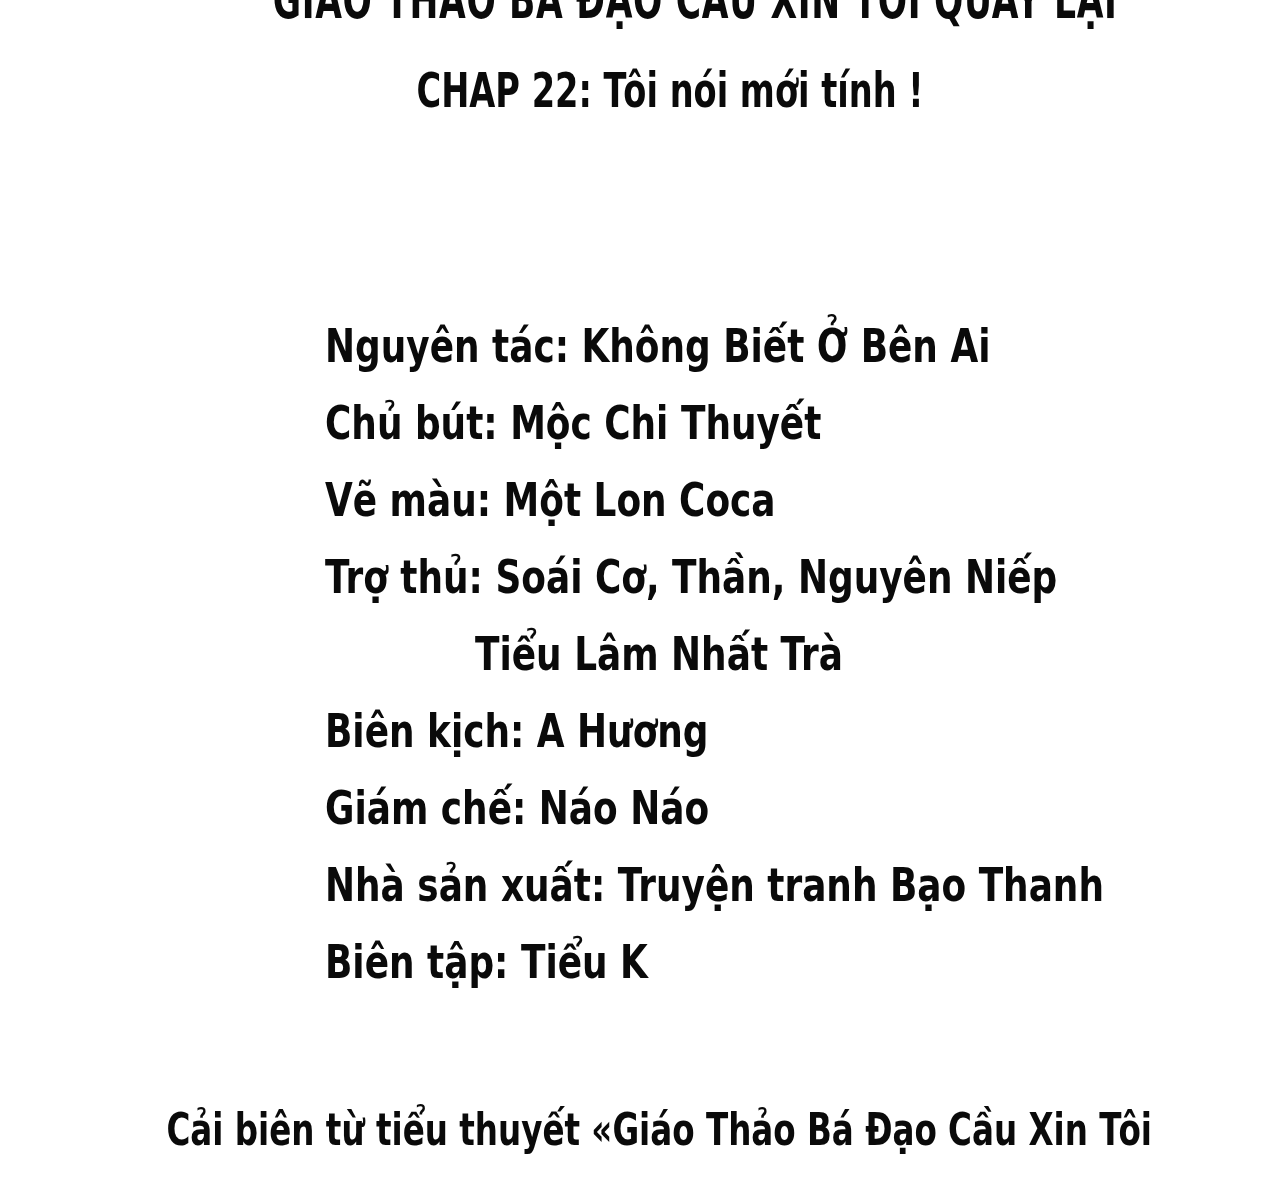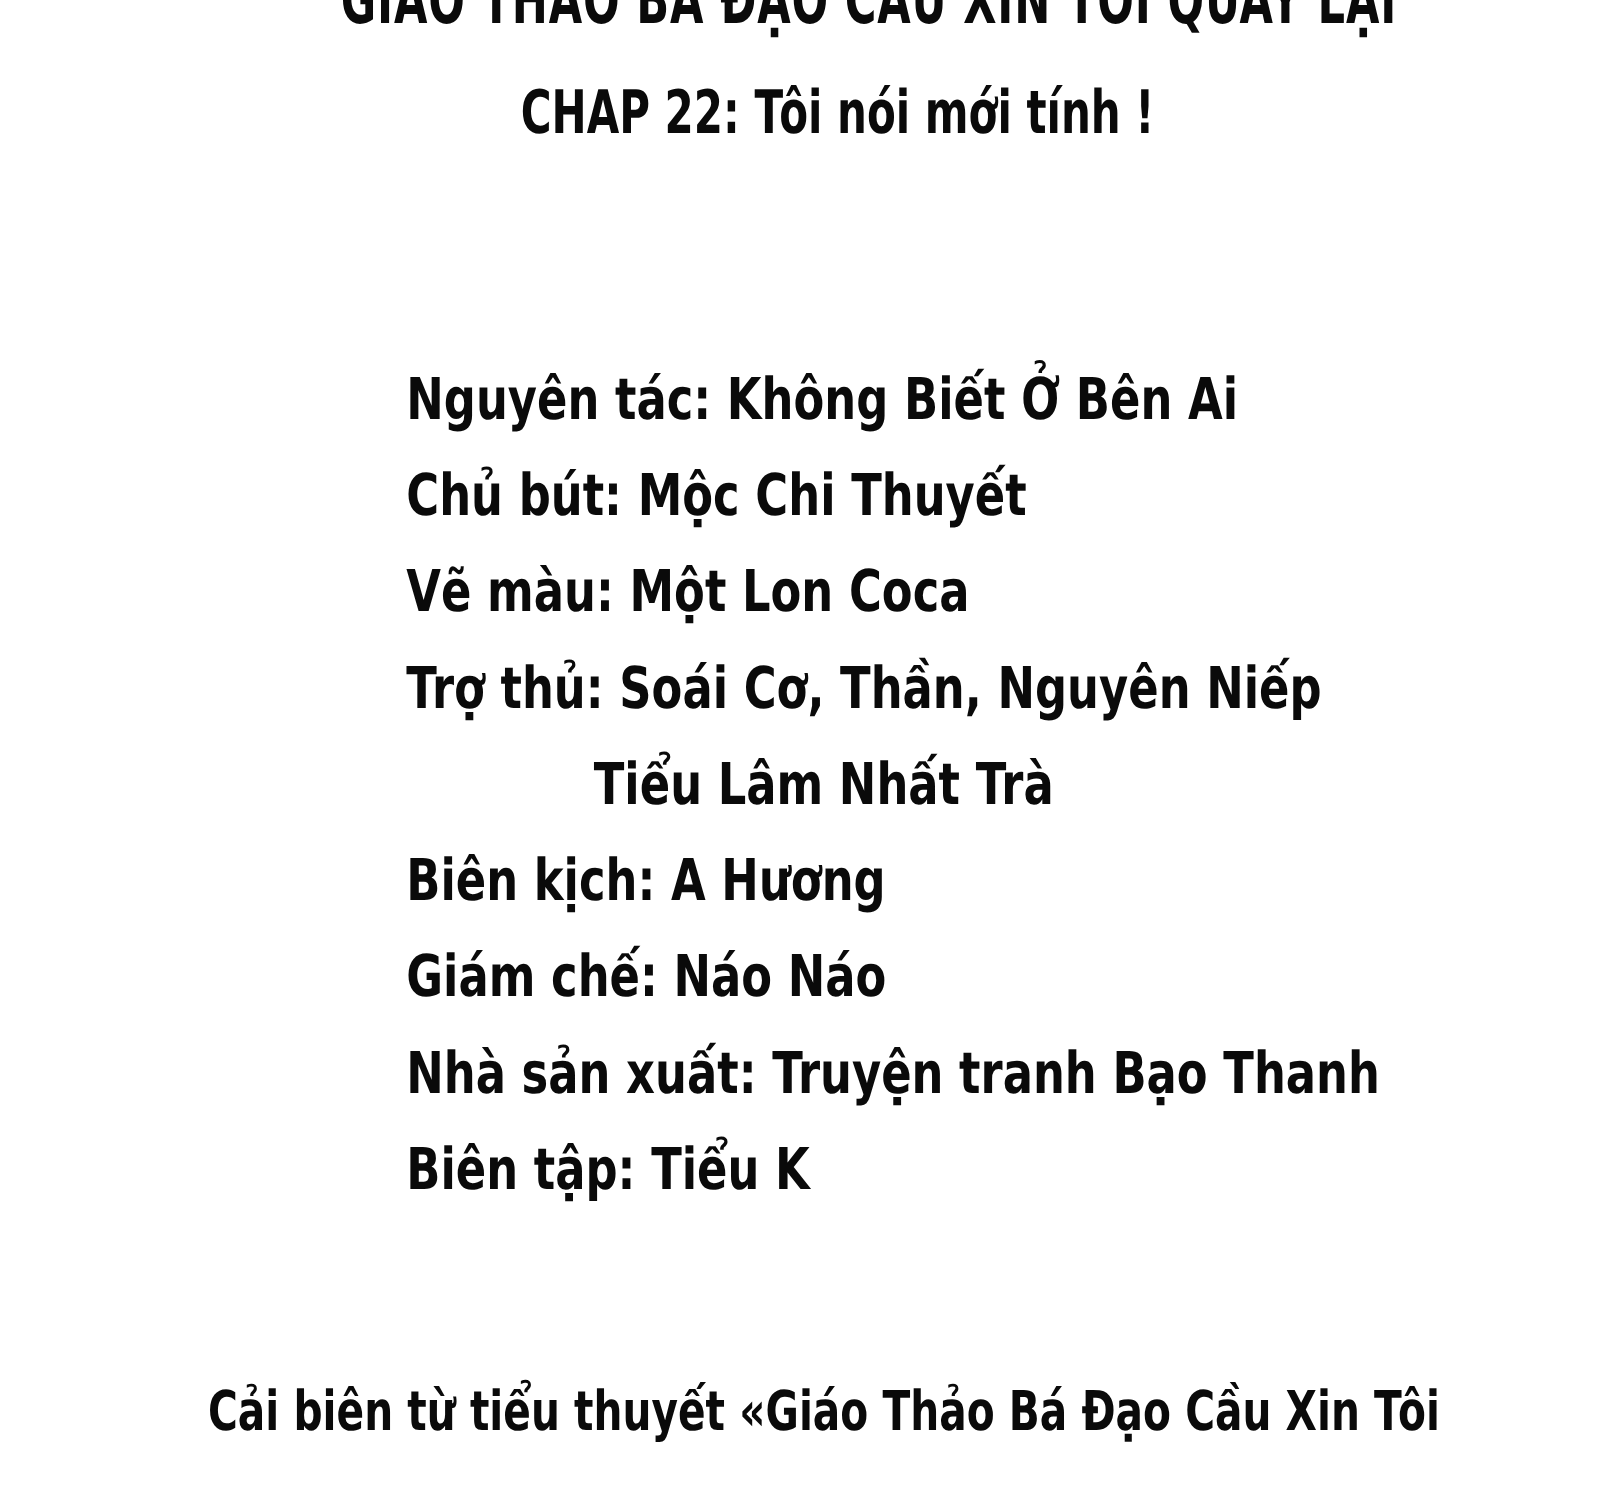--- a/index.html
+++ b/index.html
@@ -48,21 +48,21 @@
     width: 1280px;
     text-align: center;
     font-size: 48px;
     line-height: 64px;
     transform: scaleX(0.70) translateX(43px);
     transform-origin: 50% 50%;
   }
   
   .credits {
     position: absolute;
-    top: 281px;
+    top: 308px;
     left: 325px;
     width: 900px;
   }
   .credit-line {
     font-weight: bold;
     white-space: nowrap;
     font-size: 46px;
     line-height: 77px;
     transform: scaleX(0.78);
     transform-origin: 0 50%;

